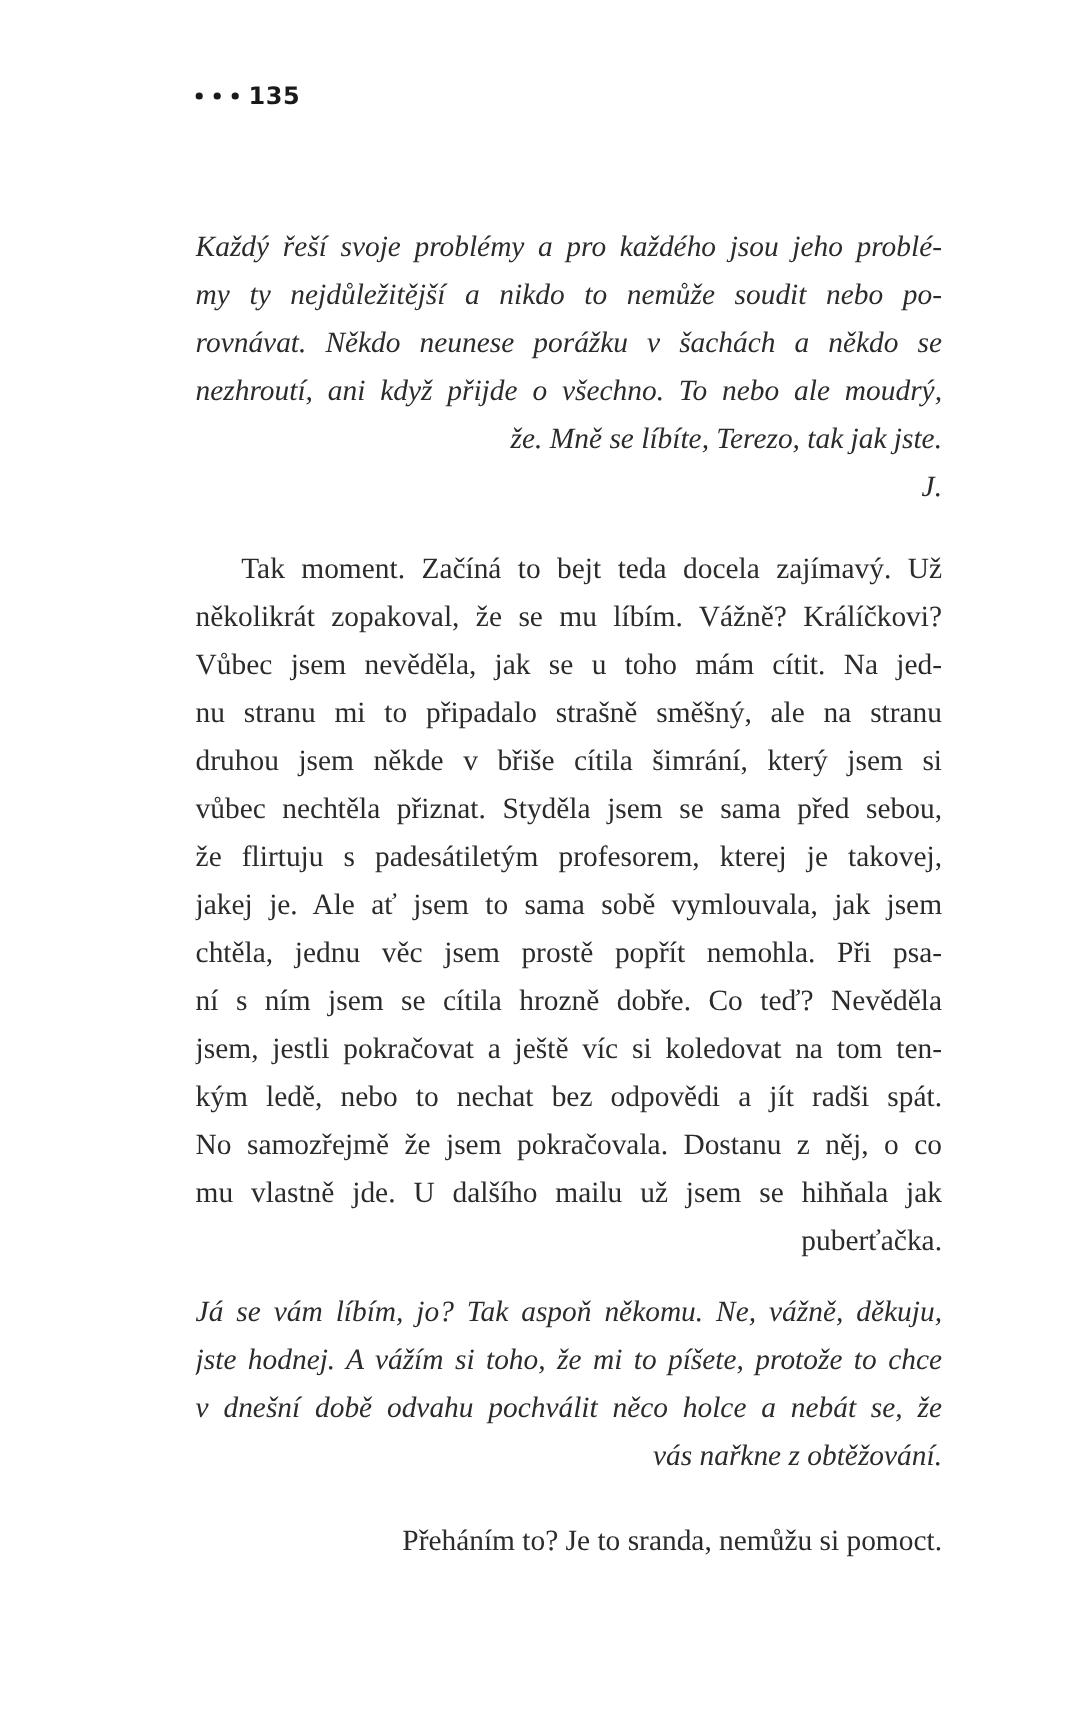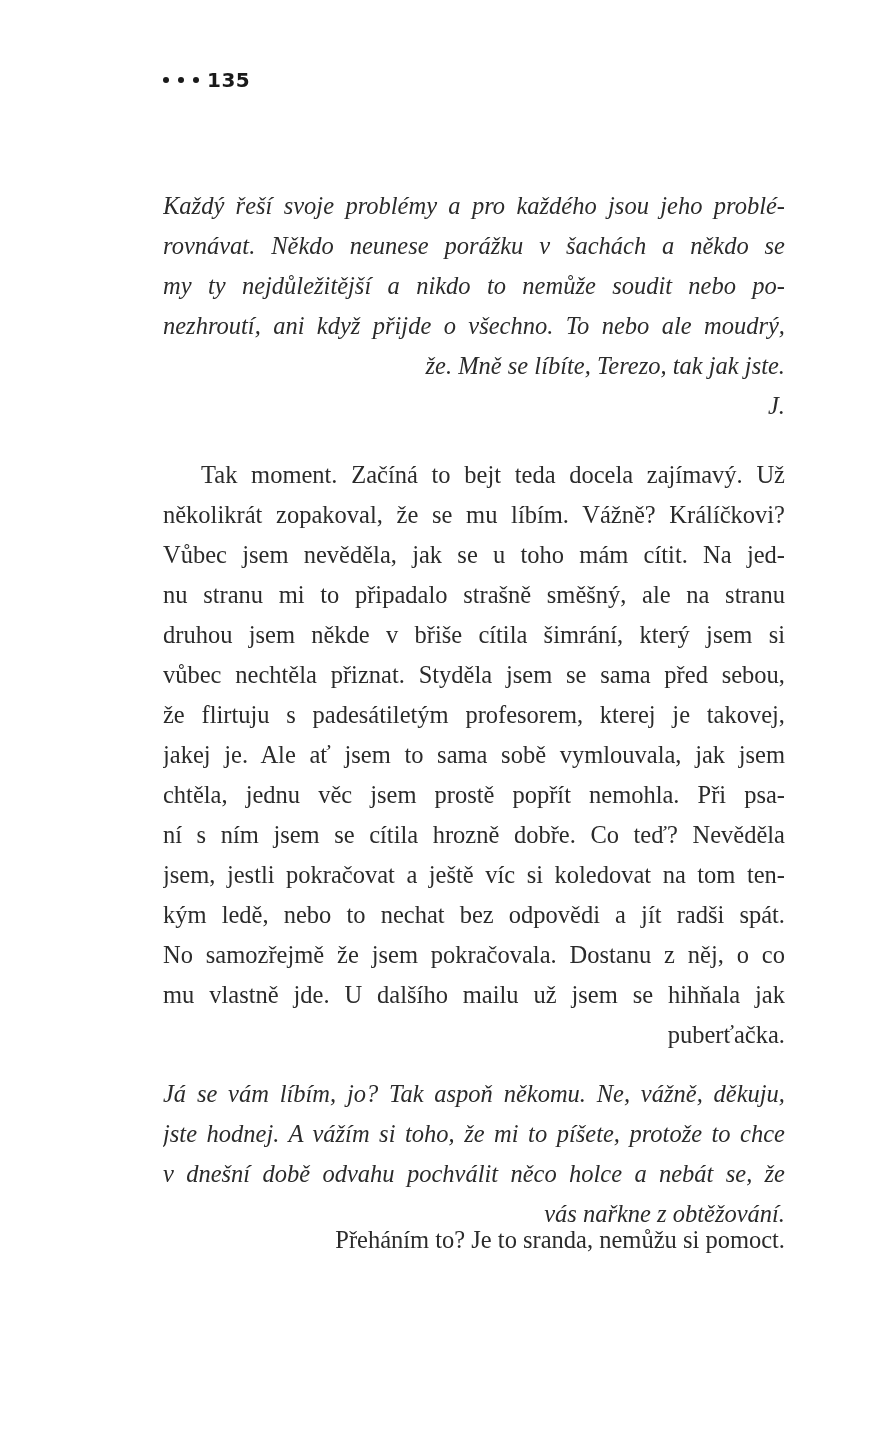--- a/index.html
+++ b/index.html
@@ -64,40 +64,40 @@
       text-align-last: justify;
       white-space: normal;
       overflow: hidden;
     }
     .indent {
       padding-left: 38px;
     }
     .letter1 { top: 186px; }
     .para1 { top: 455px; }
     .letter2 { top: 1074px; }
-    .para2 { top: 1220px; }
+    .para2 { top: 1265px; }
   </style>
 </head>
 <body>
 
 <div class="page">
 
   <div class="running-head">
     <span class="dots">
       <span class="dot"></span>
       <span class="dot"></span>
       <span class="dot"></span>
     </span>
     <span>135</span>
   </div>
 
   <div class="block italic letter1">
     <span class="line justify">Každý řeší svoje problémy a pro každého jsou jeho problé-</span>
+    <span class="line justify">my ty nejdůležitější a nikdo to nemůže soudit nebo po-</span>
     <span class="line justify">rovnávat. Někdo neunese porážku v šachách a někdo se</span>
-    <span class="line justify">my ty nejdůležitější a nikdo to nemůže soudit nebo po-</span>
     <span class="line justify">nezhroutí, ani když přijde o všechno. To nebo ale moudrý,</span>
     <span class="line">že. Mně se líbíte, Terezo, tak jak jste.</span>
     <span class="line">J.</span>
   </div>
 
   <div class="block italic letter2">
     <span class="line justify">Já se vám líbím, jo? Tak aspoň někomu. Ne, vážně, děkuju,</span>
     <span class="line justify">jste hodnej. A vážím si toho, že mi to píšete, protože to chce</span>
     <span class="line justify">v dnešní době odvahu pochválit něco holce a nebát se, že</span>
     <span class="line">vás nařkne z obtěžování.</span>

